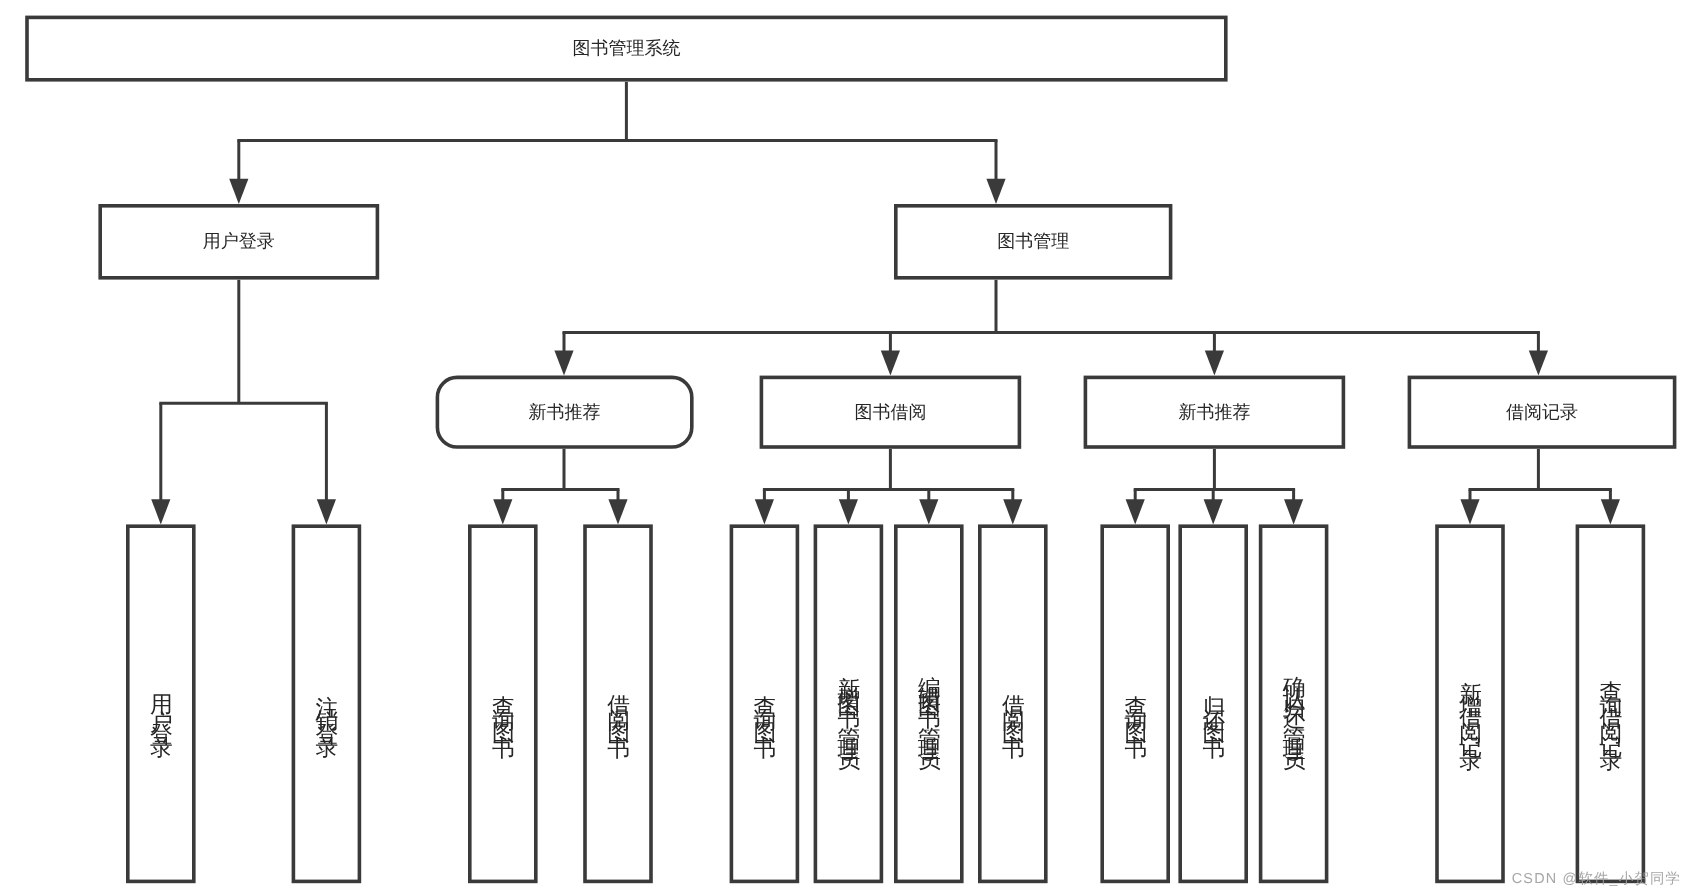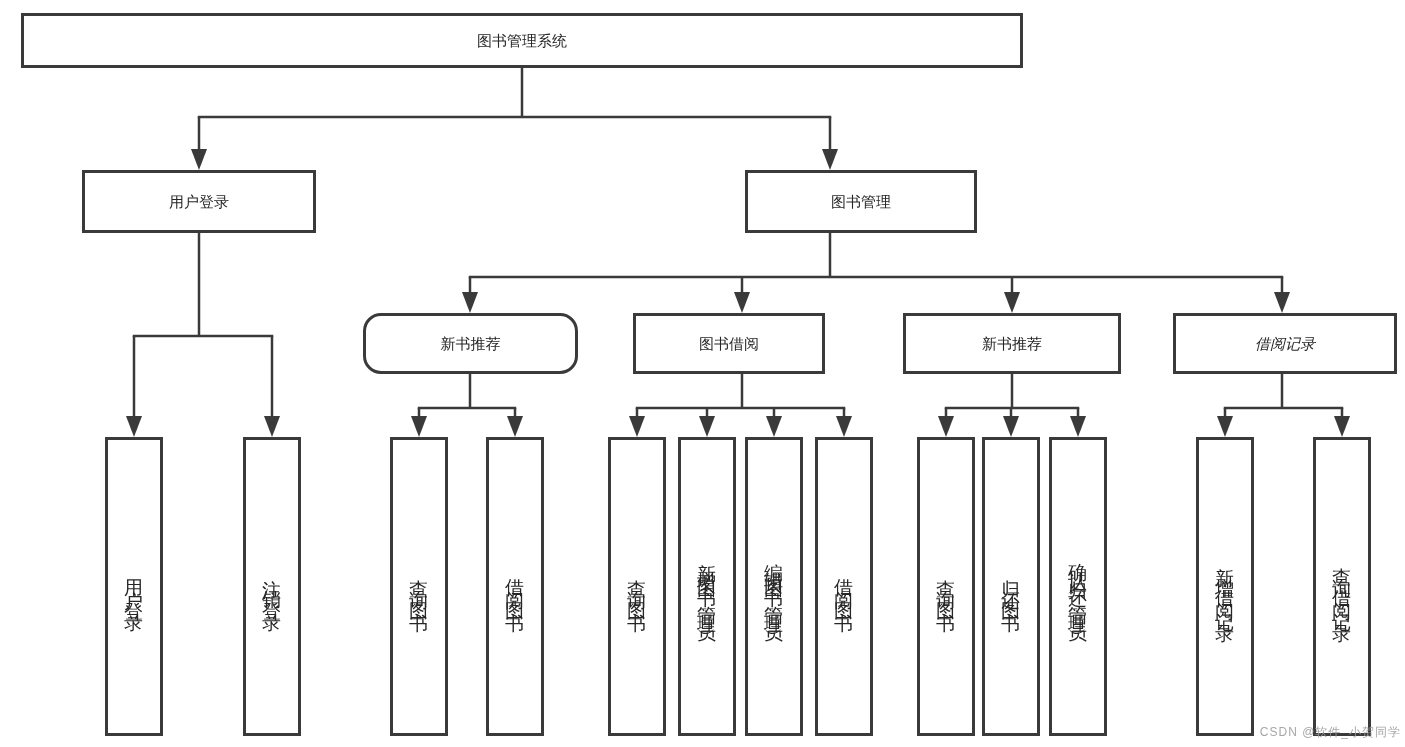--- a/index.html
+++ b/index.html
@@ -110,27 +110,27 @@
   <div class="box" style="left:82px;top:170px;width:234px;height:63px;">
     <span class="hlabel">用户登录</span>
   </div>
   <div class="box" style="left:713px;top:170px;width:232px;height:63px;margin-left:32px;">
     <span class="hlabel">图书管理</span>
   </div>
 
   <div class="box" style="left:363px;top:313px;width:215px;height:61px;border-radius:18px;">
     <span class="hlabel">新书推荐</span>
   </div>
-  <div class="box" style="left:633px;top:313px;width:192px;height:61px;">
+  <div class="box" style="left:633px;top:313px;width:218px;height:61px;">
     <span class="hlabel">图书借阅</span>
   </div>
   <div class="box" style="left:903px;top:313px;width:218px;height:61px;">
     <span class="hlabel">新书推荐</span>
   </div>
-  <div class="box" style="left:1173px;top:313px;width:224px;height:61px;font-style:italic;">
+  <div class="box" style="left:1173px;top:313px;width:224px;height:61px;">
     <span class="hlabel">借阅记录</span>
   </div>
 
   <div class="box vbox" style="left:105px;top:437px;width:58px;height:299px;">
     <span class="vtext">用户登录</span>
   </div>
   <div class="box vbox" style="left:243px;top:437px;width:58px;height:299px;">
     <span class="vtext">注销登录</span>
   </div>
   <div class="box vbox" style="left:390px;top:437px;width:58px;height:299px;">

